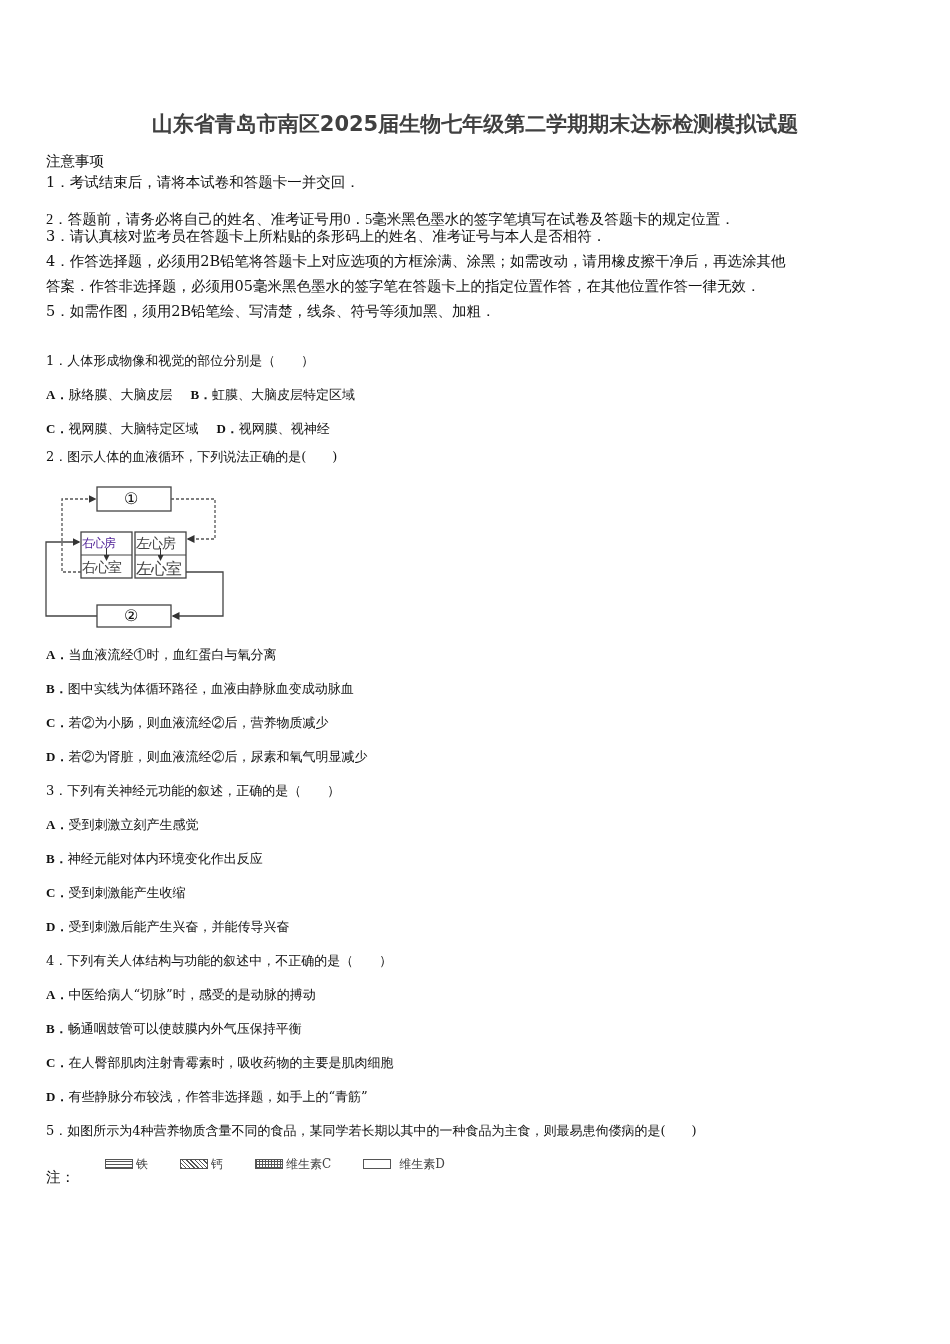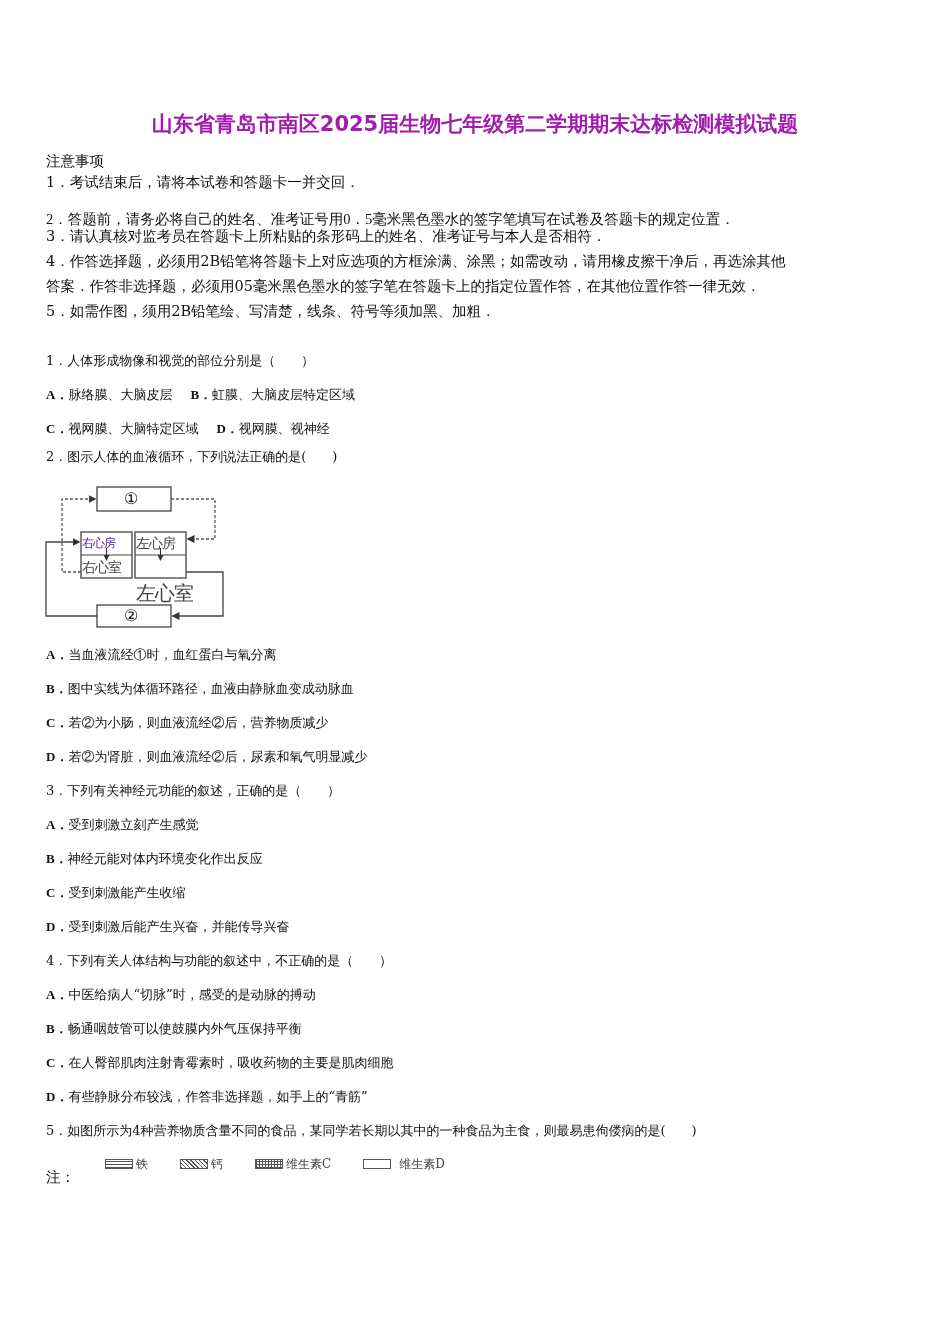--- a/index.html
+++ b/index.html
@@ -18,21 +18,21 @@
   .title {
     position: absolute;
     left: 0;
     top: 110px;
     width: 950px;
     text-align: center;
     font-family: "DejaVu Sans", "Liberation Sans", sans-serif;
     font-weight: bold;
     font-size: 21px;
     letter-spacing: 0px;
-    color: #a21caf;
+    color: #404040;
   }
   .line {
     position: absolute;
     left: 46px;
     font-size: 14.5px;
     white-space: nowrap;
     line-height: 20px;
   }
   .opt-letter {
     font-family: "Liberation Serif", "DejaVu Serif", serif;
@@ -150,21 +150,21 @@
     <polyline points="131,19 175,19 175,59 148,59" fill="none" stroke="#555" stroke-width="1.3" stroke-dasharray="3,2" marker-end="url(#arr)"></polyline>
 
     <polyline points="146,92 183,92 183,136 133,136" fill="none" stroke="#444" stroke-width="1.3" marker-end="url(#arr)"></polyline>
     <polyline points="57,136 6,136 6,62 39,62" fill="none" stroke="#444" stroke-width="1.3" marker-end="url(#arr)"></polyline>
   </svg>
   <span style="position:absolute;left:84px;top:9px;font-size:16px;">①</span>
   <span style="position:absolute;left:84px;top:126px;font-size:16px;">②</span>
   <span style="position:absolute;left:42px;top:55px;font-size:12px;color:#4c1d95;letter-spacing:-1px;">右心房</span>
   <span style="position:absolute;left:42px;top:79px;font-size:14px;color:#444;letter-spacing:-1px;">右心室</span>
   <span style="position:absolute;left:96px;top:55px;font-size:14px;color:#444;letter-spacing:-1px;">左心房</span>
-  <span style="position:absolute;left:96px;top:79px;font-size:20px;color:#444;letter-spacing:-1px;margin-top:21px;">左心室</span>
+  <span style="position:absolute;left:96px;top:79px;font-size:16px;color:#444;letter-spacing:-1px;">左心室</span>
 </div>
 
 <div class="line q" style="top:645px"><span class="opt-letter">A．</span><span>当血液流经①时，血红蛋白与氧分离</span></div>
 <div class="line q" style="top:679px"><span class="opt-letter">B．</span><span>图中实线为体循环路径，血液由静脉血变成动脉血</span></div>
 <div class="line q" style="top:713px"><span class="opt-letter">C．</span><span>若②为小肠，则血液流经②后，营养物质减少</span></div>
 <div class="line q" style="top:747px"><span class="opt-letter">D．</span><span>若②为肾脏，则血液流经②后，尿素和氧气明显减少</span></div>
 
 <div class="line q" style="top:781px">3．下列有关神经元功能的叙述，正确的是（　　）</div>
 <div class="line q" style="top:815px"><span class="opt-letter">A．</span><span>受到刺激立刻产生感觉</span></div>
 <div class="line q" style="top:849px"><span class="opt-letter">B．</span><span>神经元能对体内环境变化作出反应</span></div>

